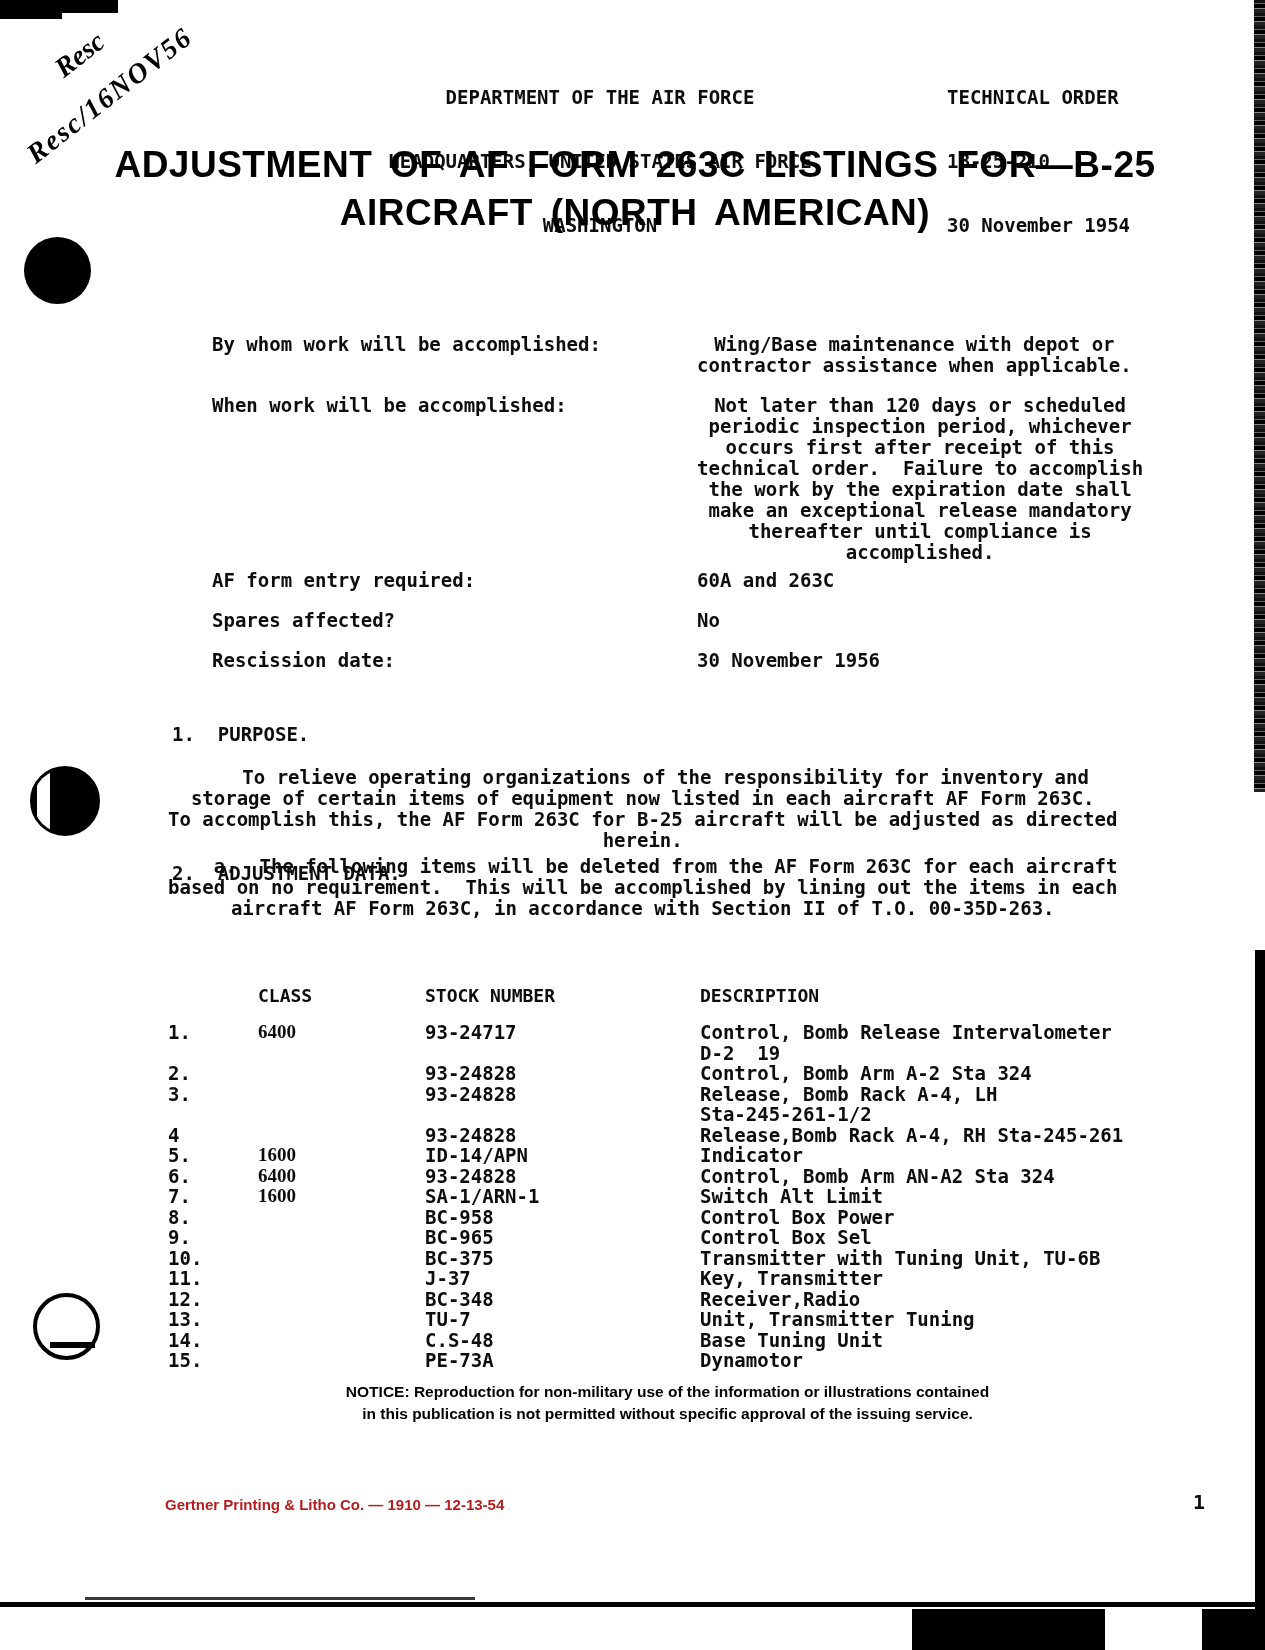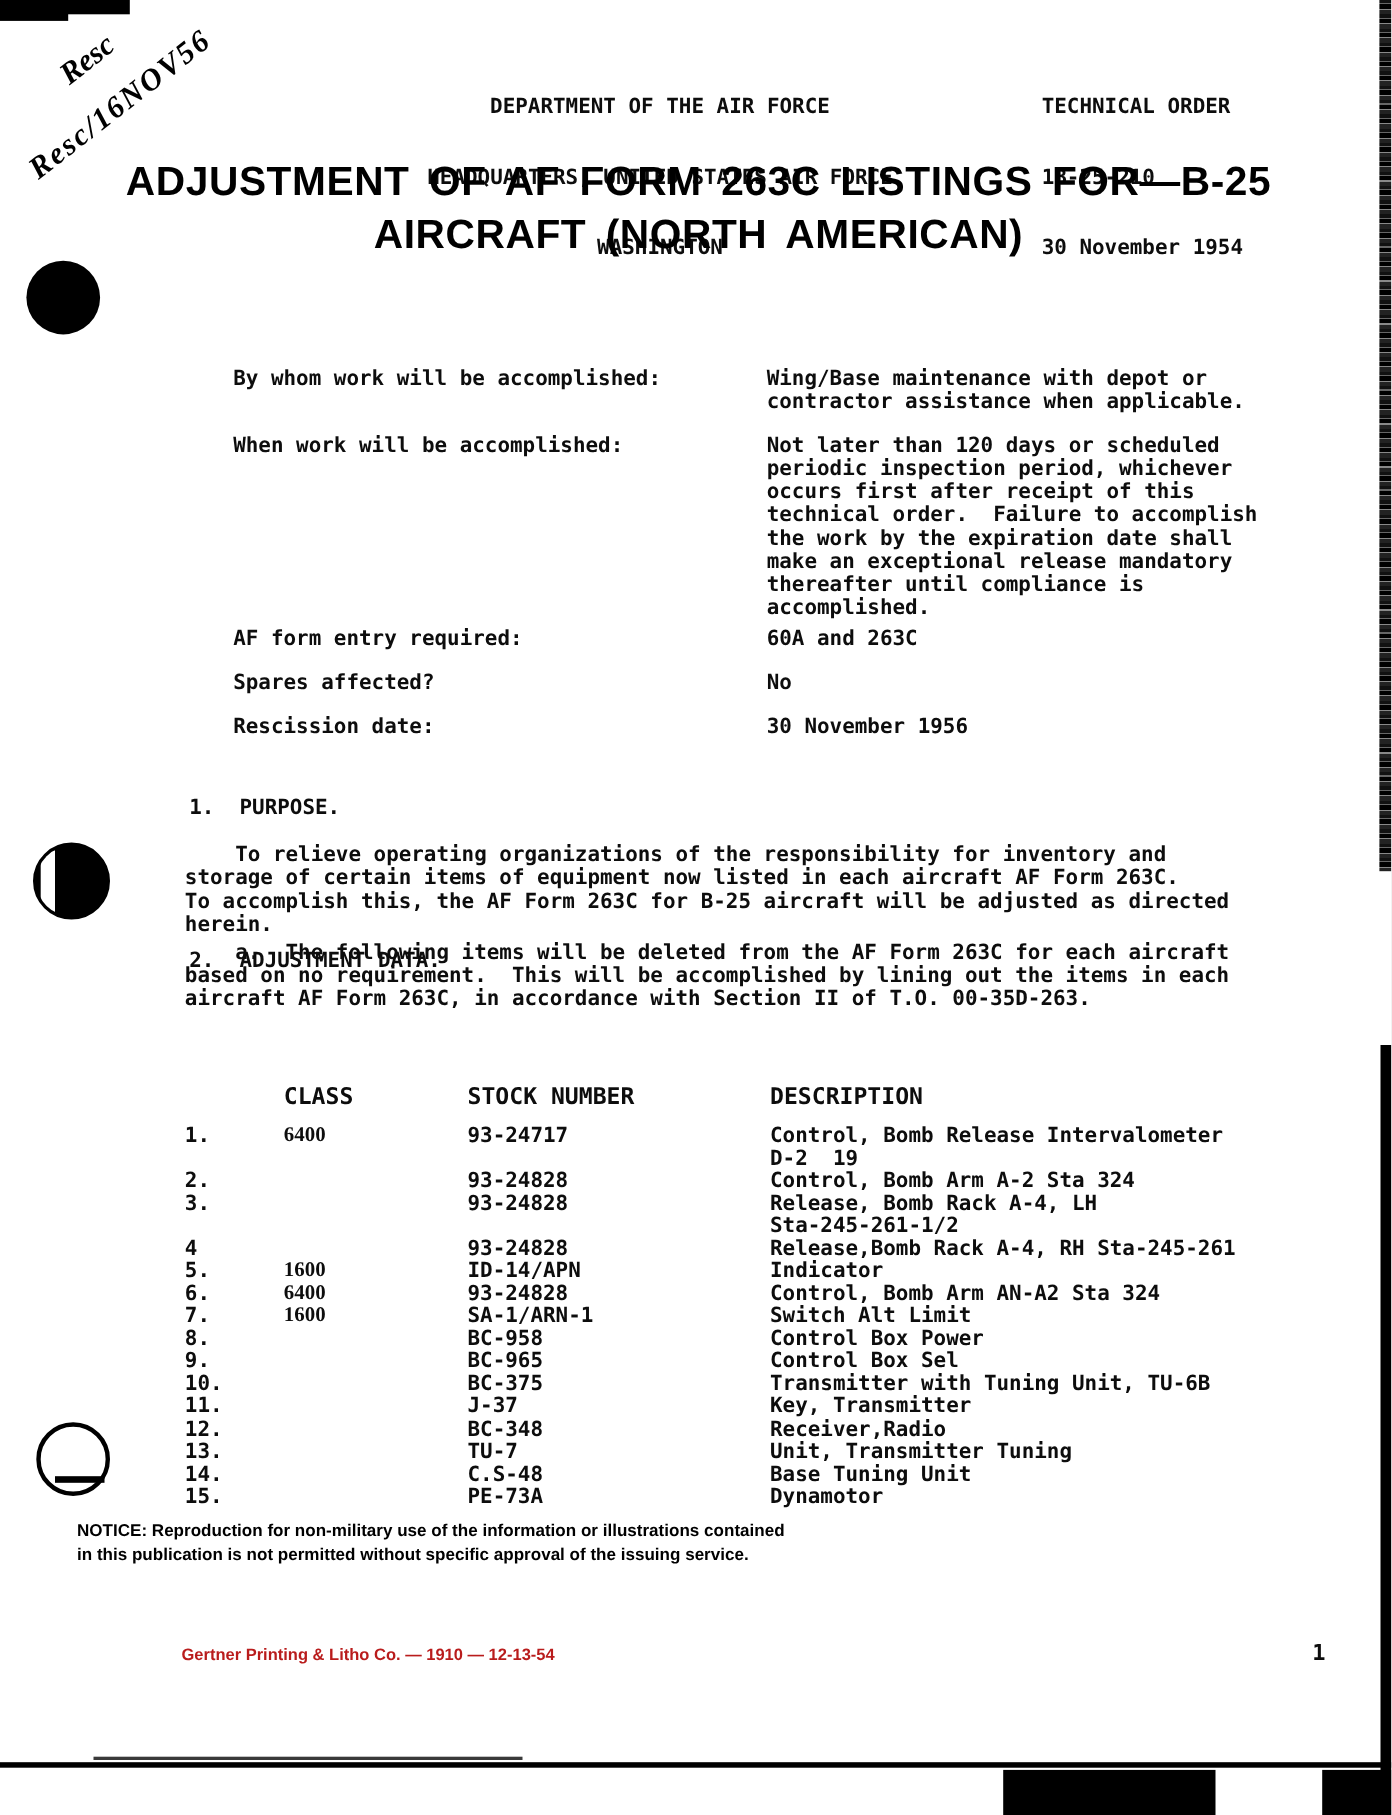--- a/index.html
+++ b/index.html
@@ -1,21 +1,21 @@
 <!DOCTYPE html>
 <html><head>
 <meta charset="utf-8">
 <style>
   html,body { margin:0; padding:0; background:#e8e8e8; }
   .page {
     position:relative; width:1265px; height:1650px; margin:0 auto;
     background:#ffffff; overflow:hidden; color:#0d0d0d;
     font-family:"DejaVu Sans Mono", monospace;
   }
-  .mono  { font-weight:bold; font-size:19px; line-height:21px; white-space:pre; }
+  .mono  { font-weight:bold; font-size:19px; line-height:21px; white-space:pre;text-align:center; }
   .abs   { position:absolute; }
 
   
   .masthead-center { left:320px; top:44px; width:560px; text-align:center; }
   .masthead-right  { left:947px; top:44px; text-align:left; }
   .masthead-center div, .masthead-right div { line-height:22px; }
 
   
   .handwriting {
     font-family:cursive; font-weight:bold; font-style:italic;
@@ -36,31 +36,31 @@
   .sum-label { left:212px; }
   .sum-value { left:697px; }
 
   
   .sec-heading { left:172px; }
   .sec-body    { left:168px; }
 
   
   .tbl { left:168px; top:985px; width:1000px; }
   .tbl-head { position:relative; height:37px; }
-  .tbl-head span { position:absolute; top:0; font-weight:bold; font-size:21px; white-space:pre; }
+  .tbl-head span { position:absolute; top:0; font-weight:bold; font-size:18px; white-space:pre; }
   .trow { position:relative; }
   .c-num   { position:absolute; left:0; top:0; }
   .c-class { position:absolute; left:90px; top:0;font-family:Liberation Serif, serif; }
   .c-stock { position:absolute; left:257px; top:0; }
   .c-desc  { display:block; margin-left:532px; }
   .trow span, .c-desc { font-weight:bold; font-size:19px; line-height:20.5px; white-space:pre; }
 
   
   .notice {
-    left:70px; top:1381px; width:1195px; 
+    left:70px; top:1381px; width:1195px; text-align:center;
     font-family:"Liberation Sans", sans-serif; font-weight:bold;
     font-size:15.5px; line-height:22px; color:#000;
   }
   .printer-line {
     left:165px; top:1496px; font-family:"Liberation Sans", sans-serif;
     font-weight:bold; font-size:15px; color:#b91c1c;
   }
   .page-number { left:1193px; top:1492px; font-weight:bold; font-size:20px; }
 
   

